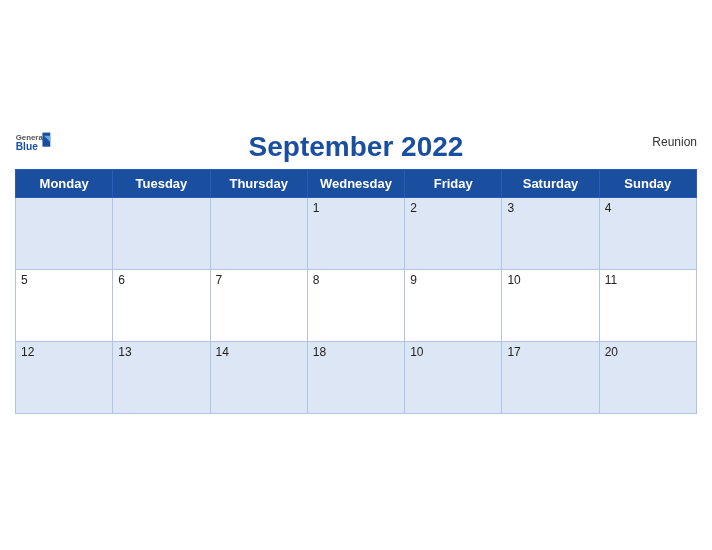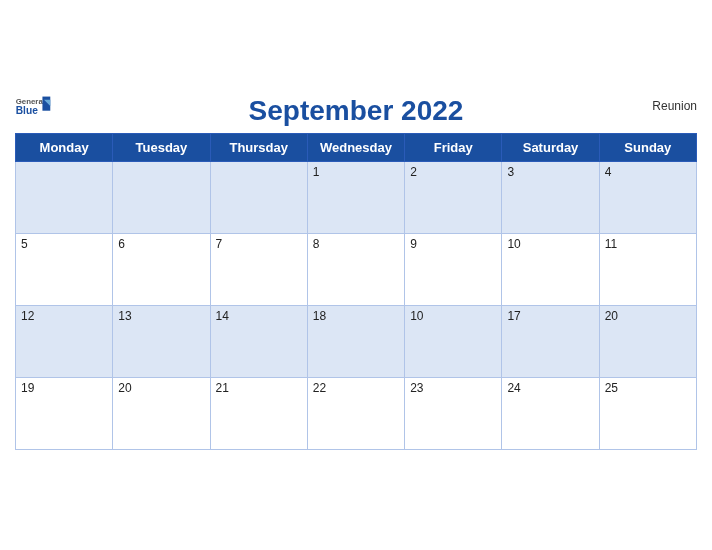--- a/index.html
+++ b/index.html
@@ -137,24 +137,15 @@
         </tr>
         <tr>
           <td><span class="day-num">12</span></td>
           <td><span class="day-num">13</span></td>
           <td><span class="day-num">14</span></td>
           <td><span class="day-num">18</span></td>
           <td><span class="day-num">10</span></td>
           <td><span class="day-num">17</span></td>
           <td><span class="day-num">20</span></td>
         </tr>
-        <tr>
-          <td><span class="day-num">19</span></td>
-          <td><span class="day-num">20</span></td>
-          <td><span class="day-num">21</span></td>
-          <td><span class="day-num">22</span></td>
-          <td><span class="day-num">23</span></td>
-          <td><span class="day-num">24</span></td>
-          <td><span class="day-num">25</span></td>
-        </tr>
       </tbody>
   </table>
 </div>
 
 </body></html>

